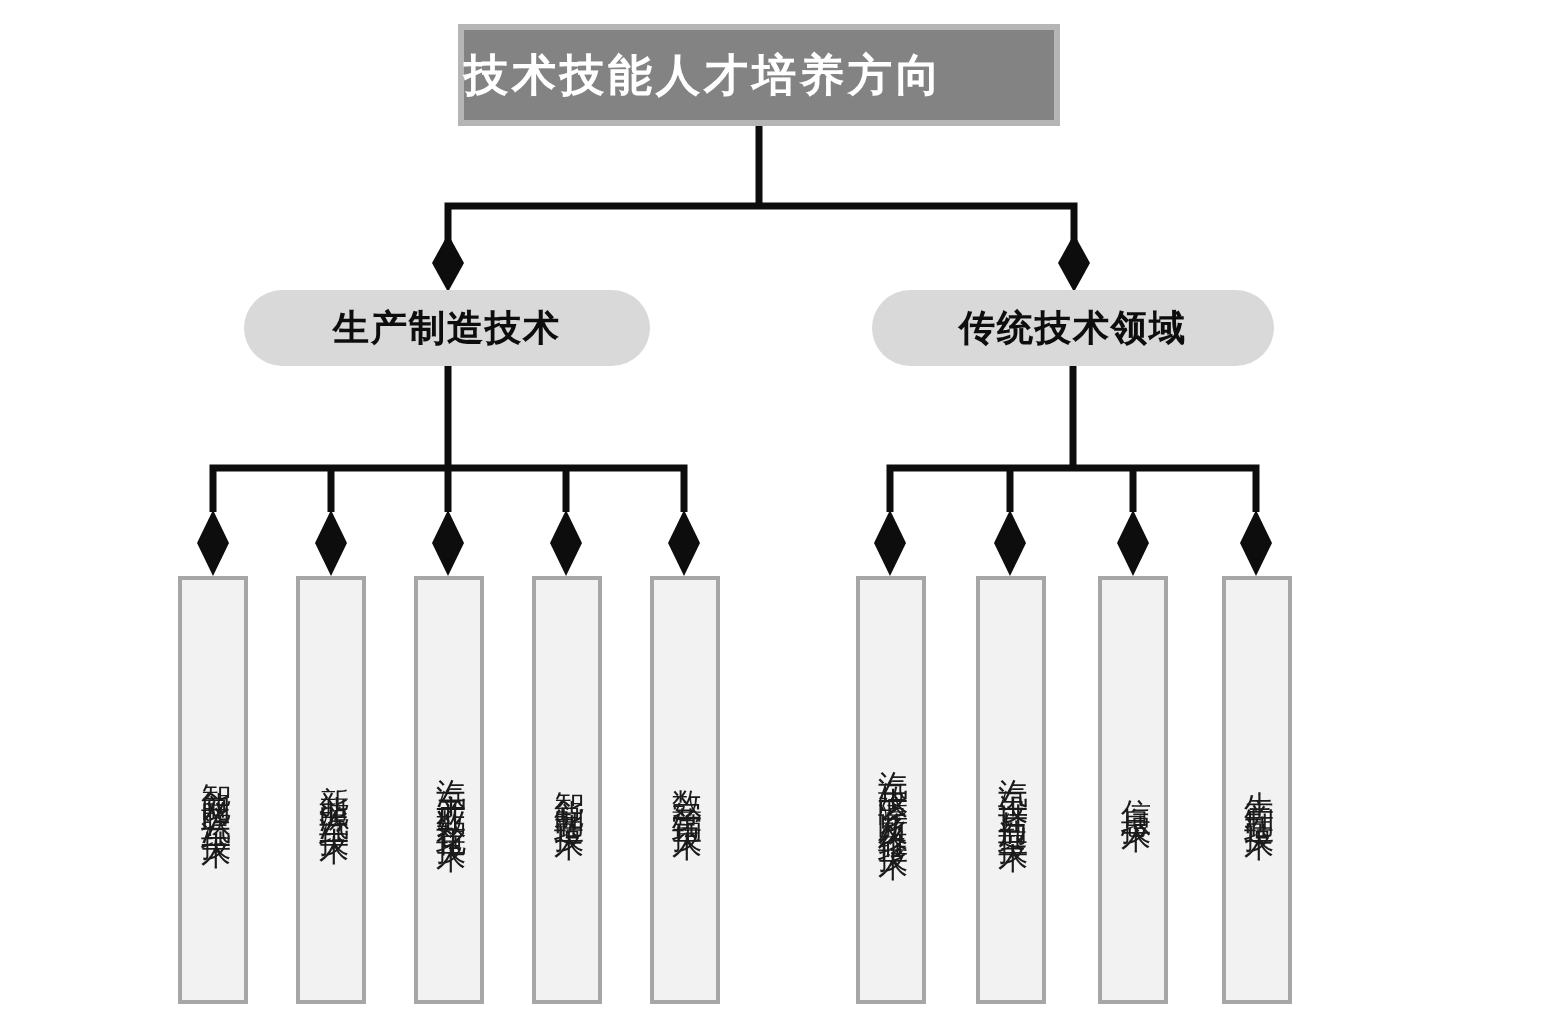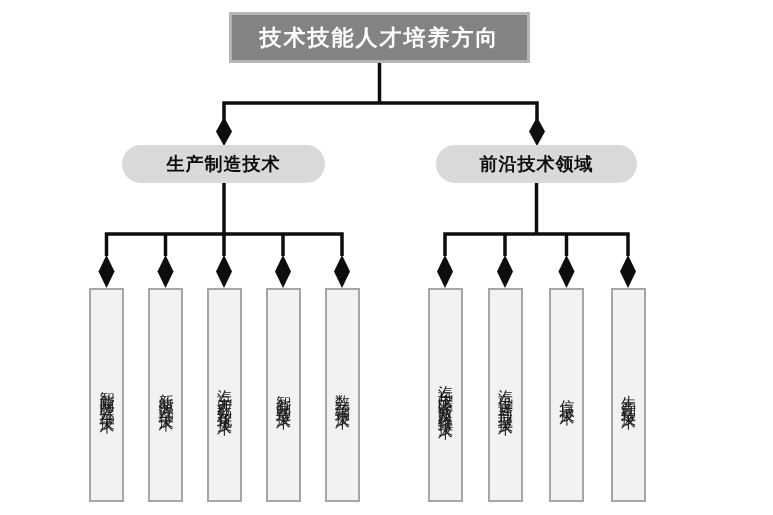--- a/index.html
+++ b/index.html
@@ -18,21 +18,20 @@
   }
   .root-node {
     position: absolute;
     left: 229px; top: 12px;
     width: 301px; height: 51px;
     box-sizing: border-box;
     background: #838383;
     border: 3px solid #b5b5b5;
     display: flex;
     align-items: center;
-    justify-content: center;
     color: #ffffff;
     font-size: 22px;
     font-weight: bold;
     letter-spacing: 2px;
   }
   .branch-node {
     position: absolute;
     top: 145px;
     height: 38px;
     box-sizing: border-box;
@@ -116,21 +115,21 @@
   </svg>
 
   <div class="root-node">
     <span>技术技能人才培养方向</span>
   </div>
 
   <div class="branch-node branch-left">
     <span>生产制造技术</span>
   </div>
   <div class="branch-node branch-right">
-    <span>前沿技术领域</span>
+    <span>传统技术领域</span>
   </div>
 
   <div class="leaf-node lf-1">
     <span class="vtext">智能网联汽车技术</span>
   </div>
   <div class="leaf-node lf-2">
     <span class="vtext">新能源汽车技术</span>
   </div>
   <div class="leaf-node lf-3">
     <span class="vtext">汽车产业数智化技术</span>

